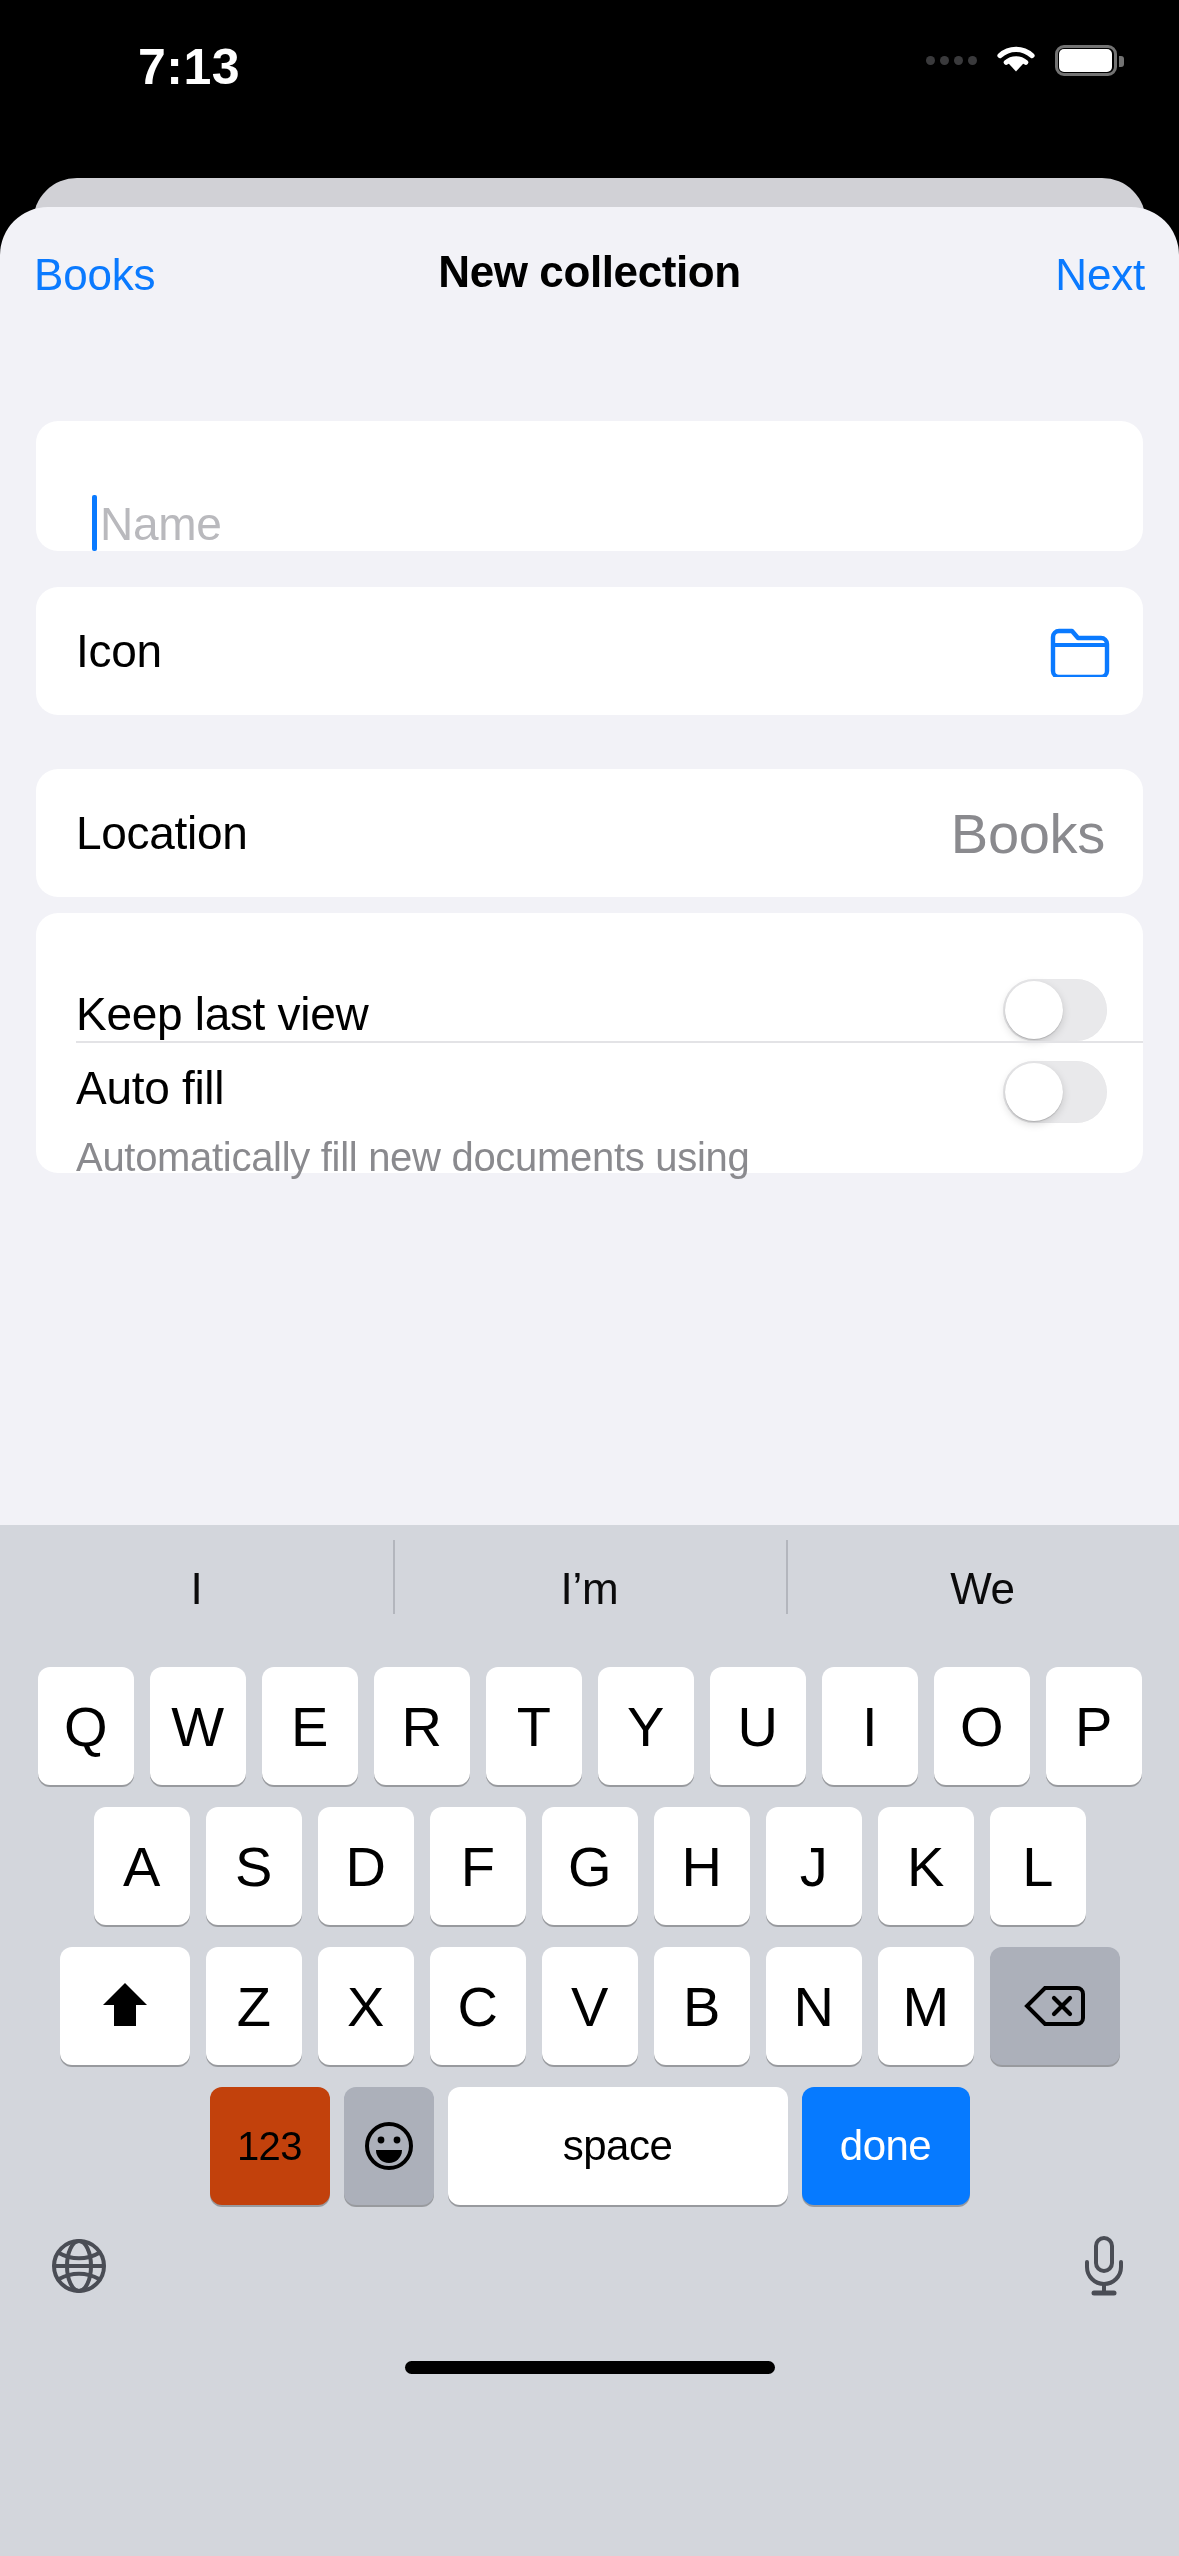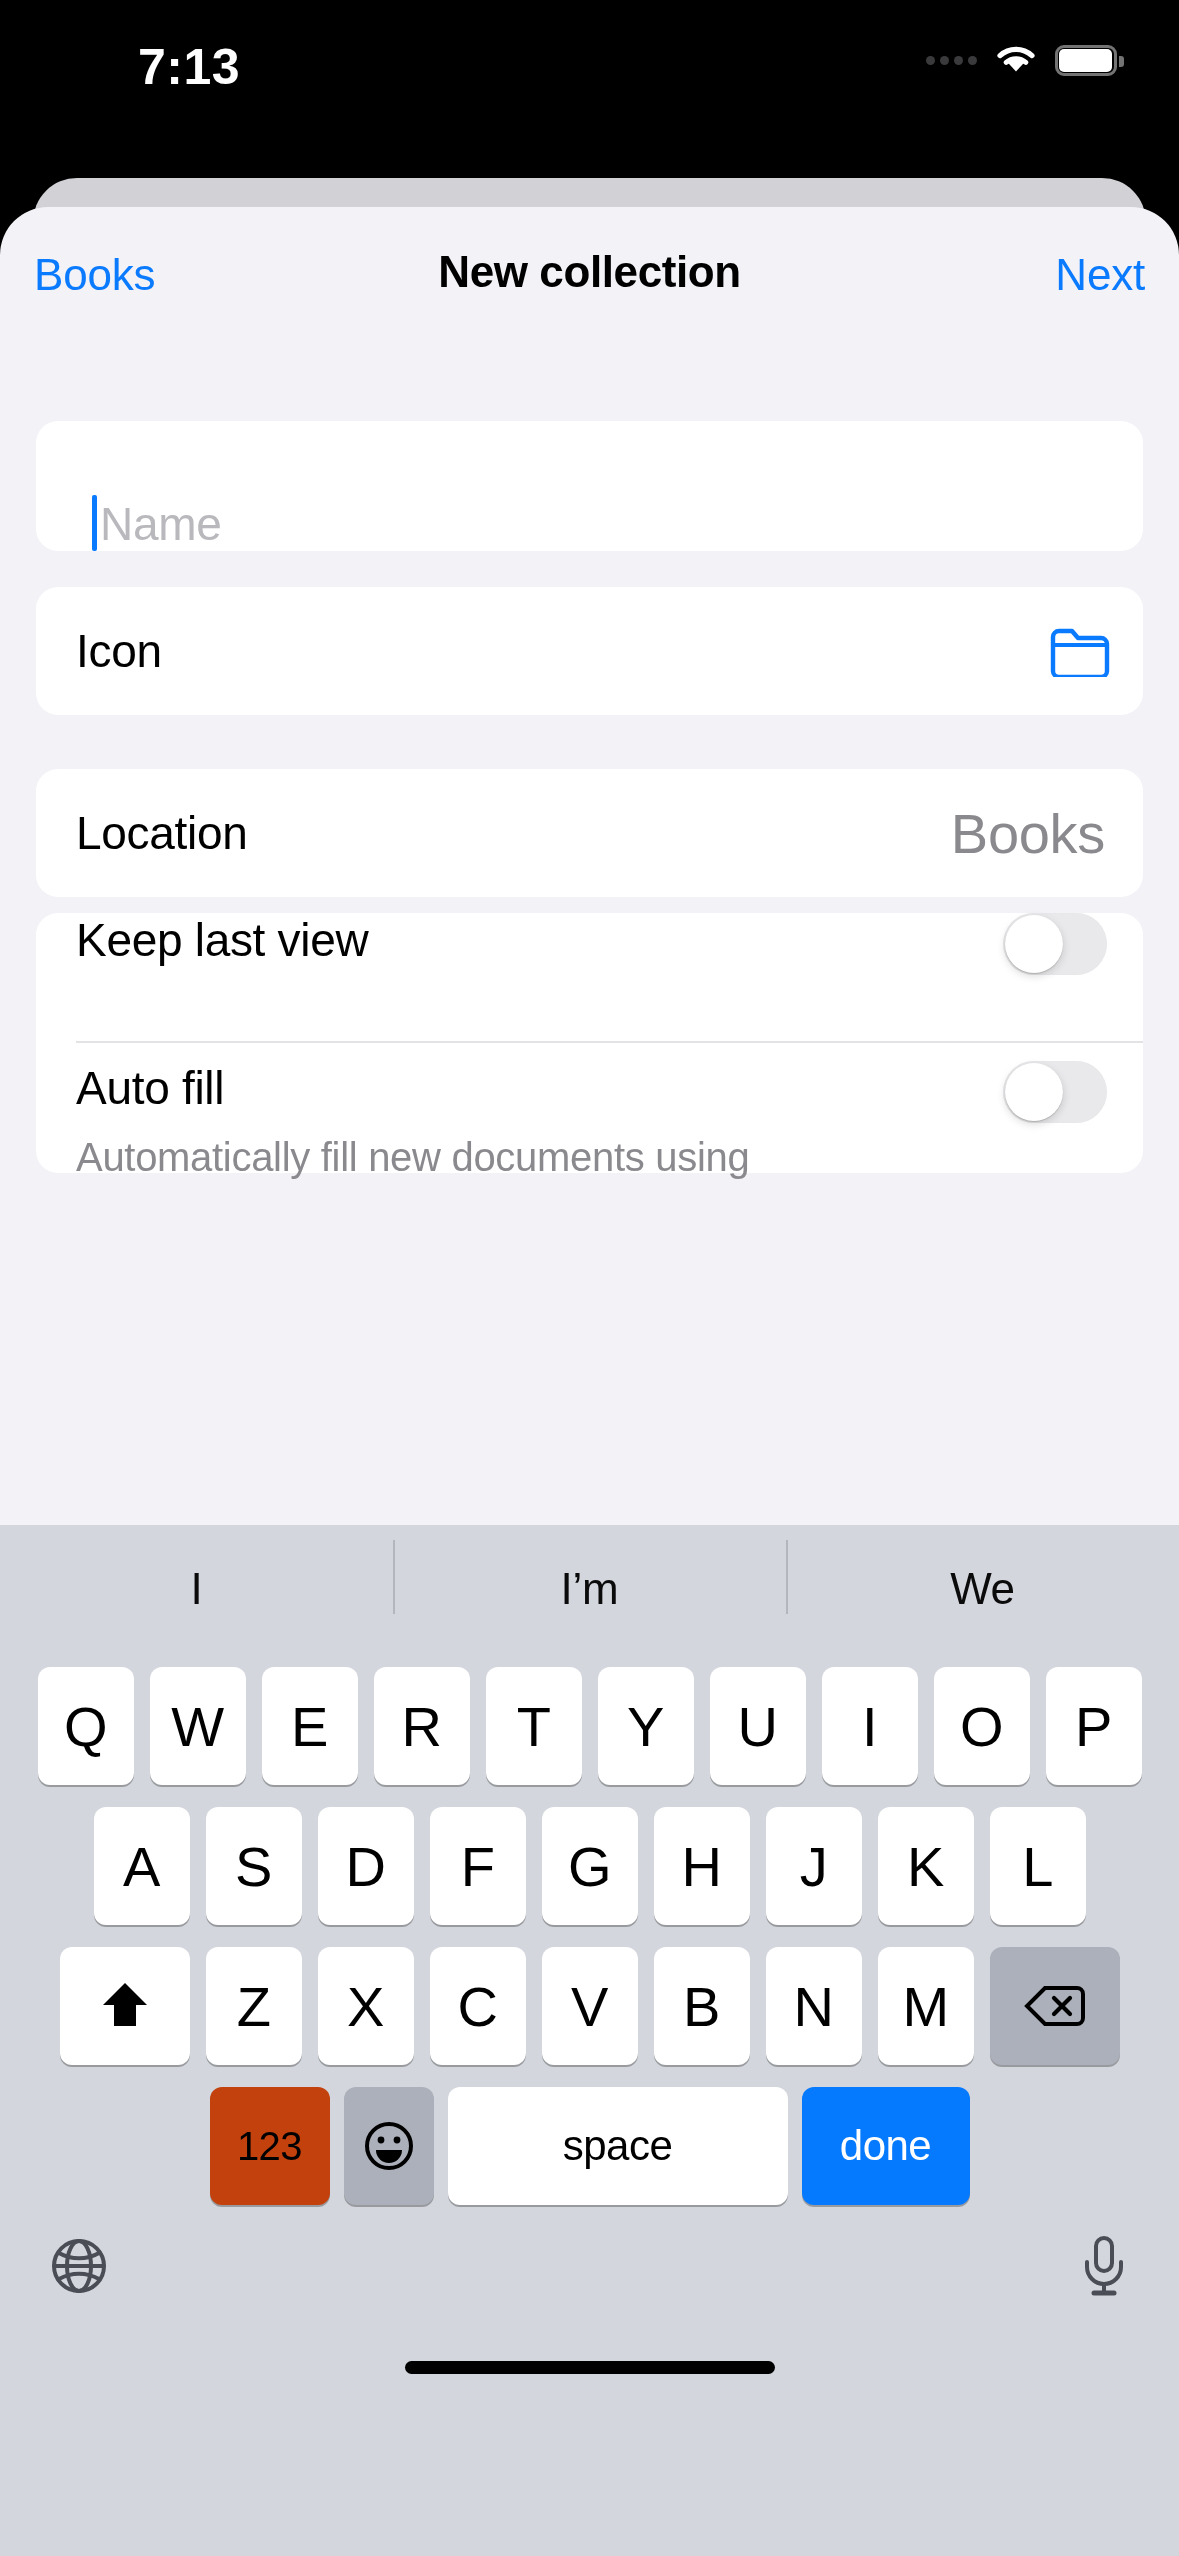--- a/index.html
+++ b/index.html
@@ -66,21 +66,21 @@
   .name-wrap { position:absolute; left:56px; top:0; height:130px; display:flex; align-items:flex-end; }
   .caret { width:5px; height:56px; background:#0a7aff; border-radius:2px; margin-right:3px; }
   .placeholder { font-size:46px; color:#b9b9bd; letter-spacing:-0.3px; }
 
   .row { position:absolute; left:0; right:0; display:flex; align-items:center; }
   .row-label { font-size:46px; color:#000; letter-spacing:-0.3px; margin-left:40px; }
   .row-value { font-size:56px; color:#8a8a8e; letter-spacing:-0.3px; margin-left:auto; margin-right:38px; }
 
   .folder-icon { margin-left:auto; margin-right:32px; width:62px; height:52px; }
 
-  .togg-row { position:relative; height:128px; display:flex; align-items:flex-start; }
+  .togg-row { position:relative; height:128px; display:flex; align-items:flex-end; }
   .togg-row.second { height:132px; align-items:flex-start; padding-top:20px; }
   .sub {
     position:absolute; left:40px; top:94px;
     font-size:40px; color:#8a8a8e; letter-spacing:-0.3px; white-space:nowrap;
   }
   .divider { position:absolute; left:40px; right:0; height:2px; background:#e3e3e6; top:128px; }
 
   .switch {
     margin-left:auto; margin-right:36px; position:relative;
     width:104px; height:62px; border-radius:31px; background:#e9e9eb;

